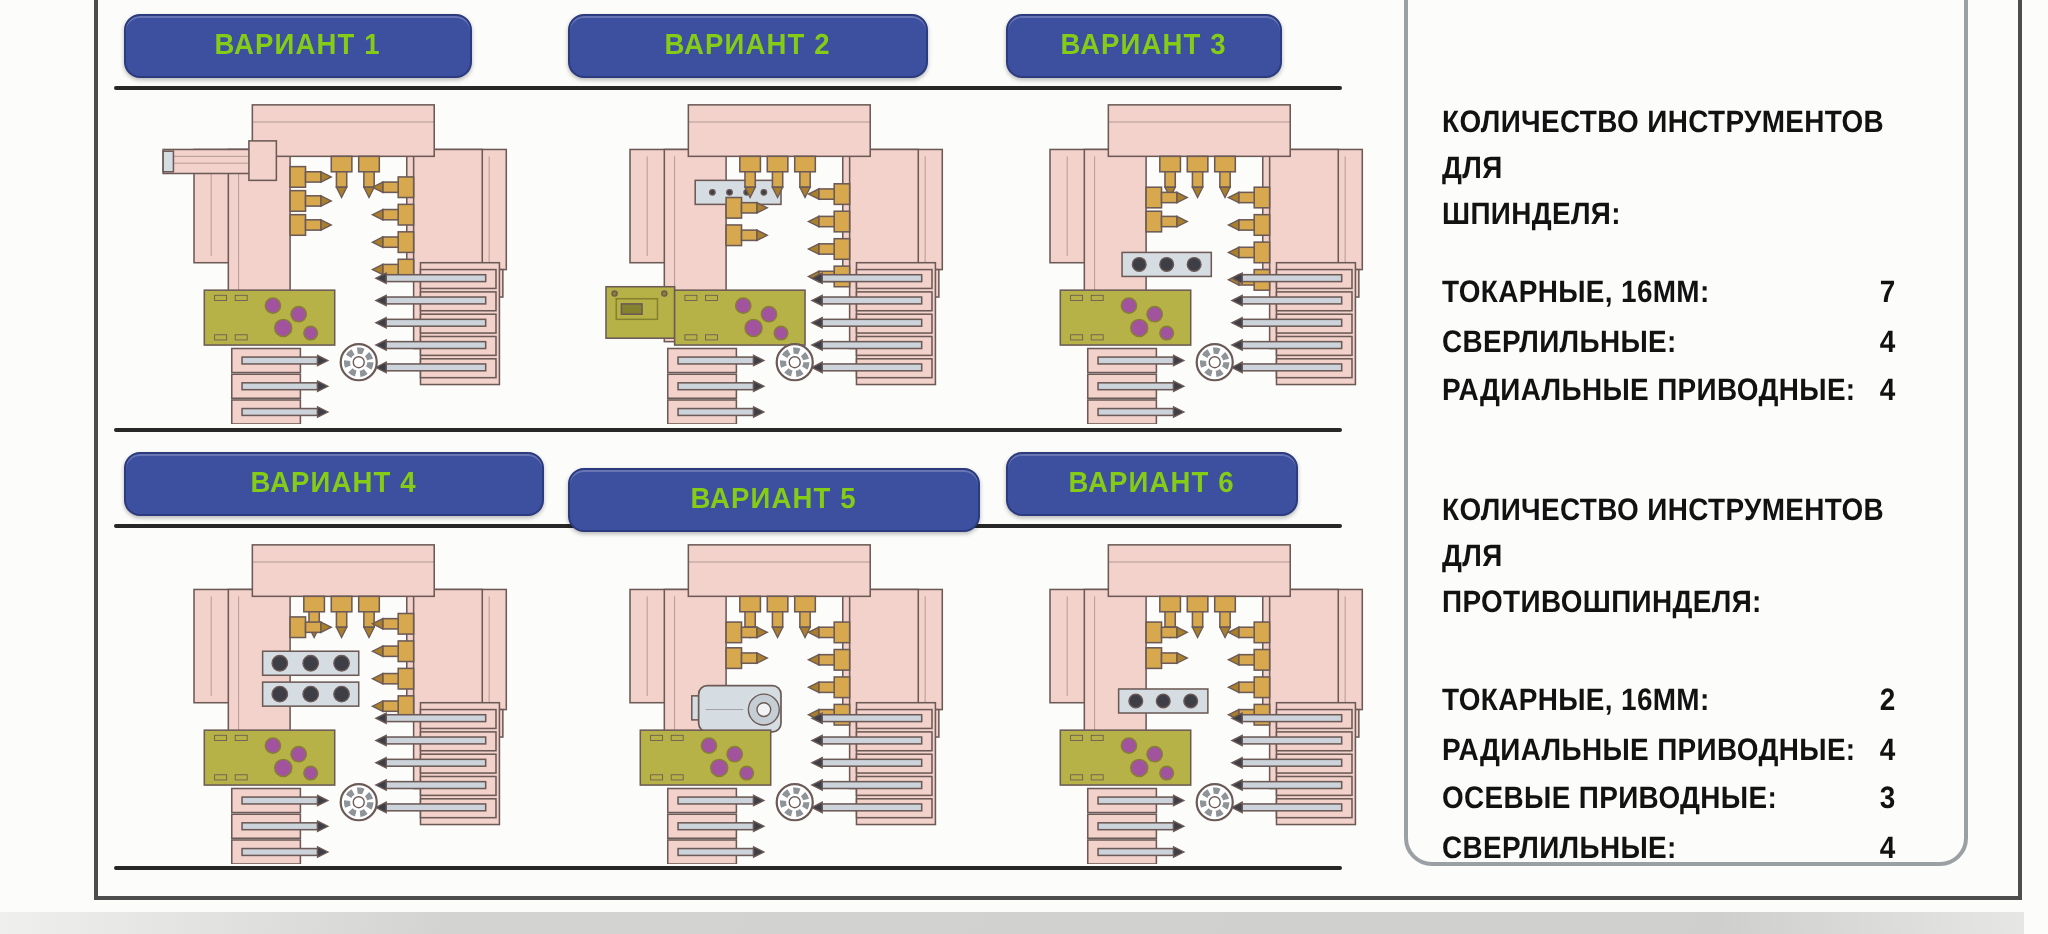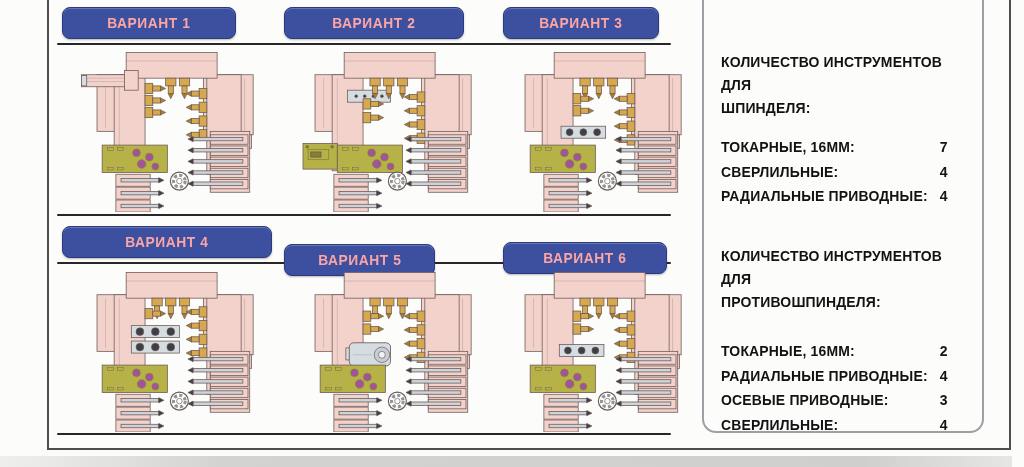--- a/index.html
+++ b/index.html
@@ -12,21 +12,21 @@
     border:2px solid #4d4d4d;box-sizing:border-box;background:transparent;
   }
   .scan-strip{
     position:absolute;left:0;top:456px;width:1012px;height:11px;
     background:linear-gradient(90deg,#efefed,#d3d4d2 22%,#cfd0ce 85%,#e6e6e4);
   }
   .rule{position:absolute;left:57px;width:614px;height:2px;background:#272727;border-radius:1px}
   .vbtn{
     position:absolute;height:32px;box-sizing:border-box;
     background:#3d4f9f;border:1px solid #2c3a7e;border-radius:8px;
-    color:#fca5a5;display:flex;align-items:center;justify-content:center;
+    color:#84cc16;display:flex;align-items:center;justify-content:center;
     font-weight:bold;font-size:14.5px;letter-spacing:.6px;
     box-shadow:inset 0 1px 0 rgba(255,255,255,.22), 0 1px 2px rgba(0,0,0,.28);
     cursor:default;padding:0;font-family:"Liberation Sans",sans-serif;
   }
   .vbtn span{transform:scaleX(.95)}
   .diag{position:absolute;width:190px;height:166px}
   .diag svg{display:block}
   .panel{
     position:absolute;left:702px;top:-14px;width:282px;height:447px;
     border:2px solid #9aa0a3;border-radius:14px;box-sizing:border-box;background:transparent;
@@ -49,31 +49,31 @@
 <div class="rule" style="top:214px"></div>
 <div class="rule" style="top:262px"></div>
 <div class="rule" style="top:433px"></div>
 
 <div class="vbtn" style="left:62px;top:7px;width:174px">
     <span>ВАРИАНТ 1</span>
   </div>
 <div class="vbtn" style="left:284px;top:7px;width:180px">
     <span>ВАРИАНТ 2</span>
   </div>
-<div class="vbtn" style="left:503px;top:7px;width:156px">
+<div class="vbtn" style="left:503px;top:7px;width:138px">
     <span>ВАРИАНТ 3</span>
   </div>
 
 <div class="vbtn" style="left:62px;top:226px;width:210px">
     <span>ВАРИАНТ 4</span>
   </div>
-<div class="vbtn" style="left:284px;top:244px;width:151px">
+<div class="vbtn" style="left:284px;top:234px;width:206px">
     <span>ВАРИАНТ 5</span>
   </div>
-<div class="vbtn" style="left:503px;top:242px;width:164px">
+<div class="vbtn" style="left:503px;top:226px;width:146px">
     <span>ВАРИАНТ 6</span>
   </div>
 
 <div class="diag" style="left:80px;top:49px">
     <svg width="185" height="163" viewBox="0 0 212 190">
       <rect x="18" y="30" width="52" height="66" fill="#f4d2cc" stroke="#6b5a56" stroke-width="0.9"></rect>
       <rect x="142" y="30" width="58" height="70" fill="#f4d2cc" stroke="#6b5a56" stroke-width="0.9"></rect>
       <rect x="38" y="30" width="36" height="112" fill="#f4d2cc" stroke="#6b5a56" stroke-width="0.9"></rect>
       <rect x="146" y="30" width="40" height="116" fill="#f4d2cc" stroke="#6b5a56" stroke-width="0.9"></rect>
       <rect x="158" y="100" width="40" height="16" fill="#f4d2cc" stroke="#6b5a56" stroke-width="0.9"></rect>

